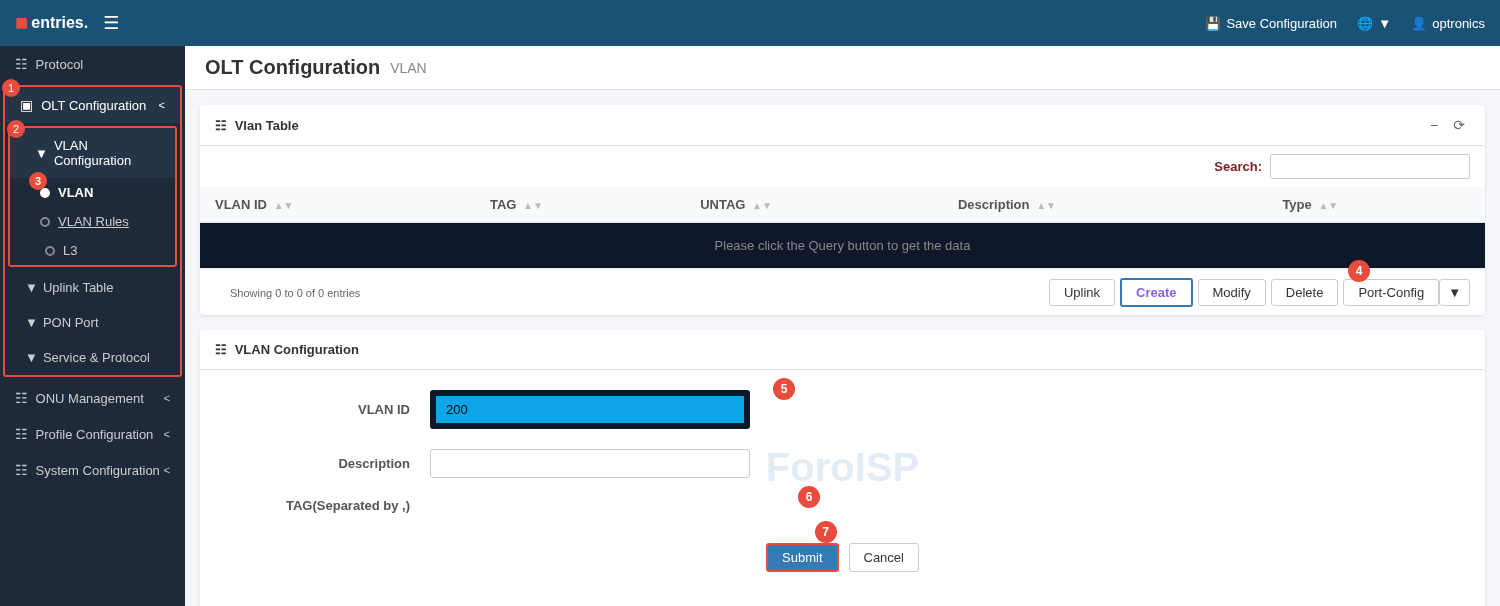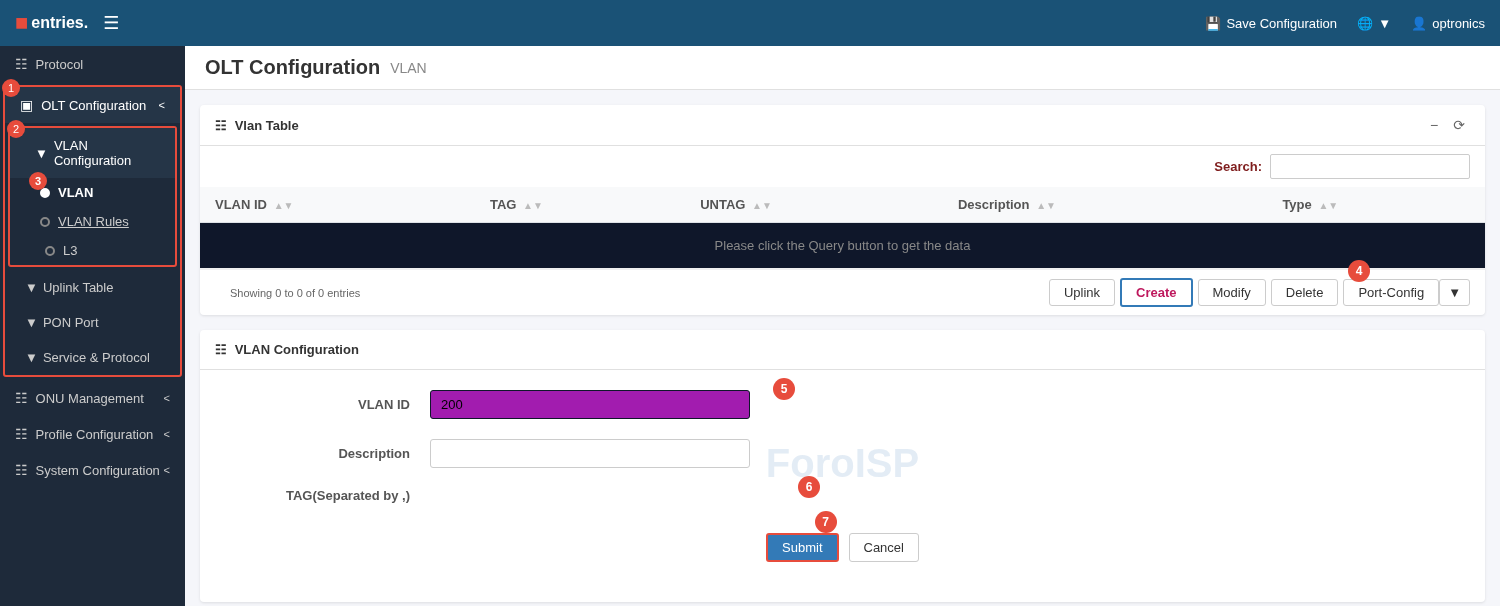--- a/index.html
+++ b/index.html
@@ -262,22 +262,22 @@
     }
     .form-input {
       flex: 1;
       max-width: 320px;
       padding: 6px 10px;
       border: 1px solid #ccc;
       border-radius: 3px;
       font-size: 13px;
     }
     .form-input.highlighted {
-      border: 1px solid #0f172a;
-      background: #a21caf;
+      border: 6px solid #0f172a;
+      background: #0ea5e9;
     }
 
     .form-actions {
       display: flex;
       justify-content: center;
       gap: 10px;
       padding: 10px 0 20px;
       position: relative;
     }
 
@@ -474,21 +474,21 @@
             <td colspan="5" class="empty-message">Please click the Query button to get the data</td>
           </tr>
         </tbody>
       </table>
 
       <div style="display:flex;justify-content:space-between;align-items:center;padding:8px 15px;border-top:1px solid #f0f0f0;">
         <span class="entries-info">Showing 0 to 0 of 0 entries</span>
         <div style="display:flex;gap:5px;align-items:center;position:relative;">
           <div class="step-badge" style="position:absolute;top:-18px;right:100px;">4</div>
           <button class="btn">Uplink</button>
-          <button class="btn btn-outline" style="border:2px solid #337ab7;color:#be185d;font-weight:bold;text-align:right;">Create</button>
+          <button class="btn btn-outline" style="border:2px solid #337ab7;color:#8b5cf6;font-weight:bold;text-align:right;">Create</button>
           <button class="btn">Modify</button>
           <button class="btn">Delete</button>
           <div style="display:flex;">
             <button class="btn">Port-Config</button>
             <button class="btn btn-dropdown">▼</button>
           </div>
         </div>
       </div>
     </div>
 

